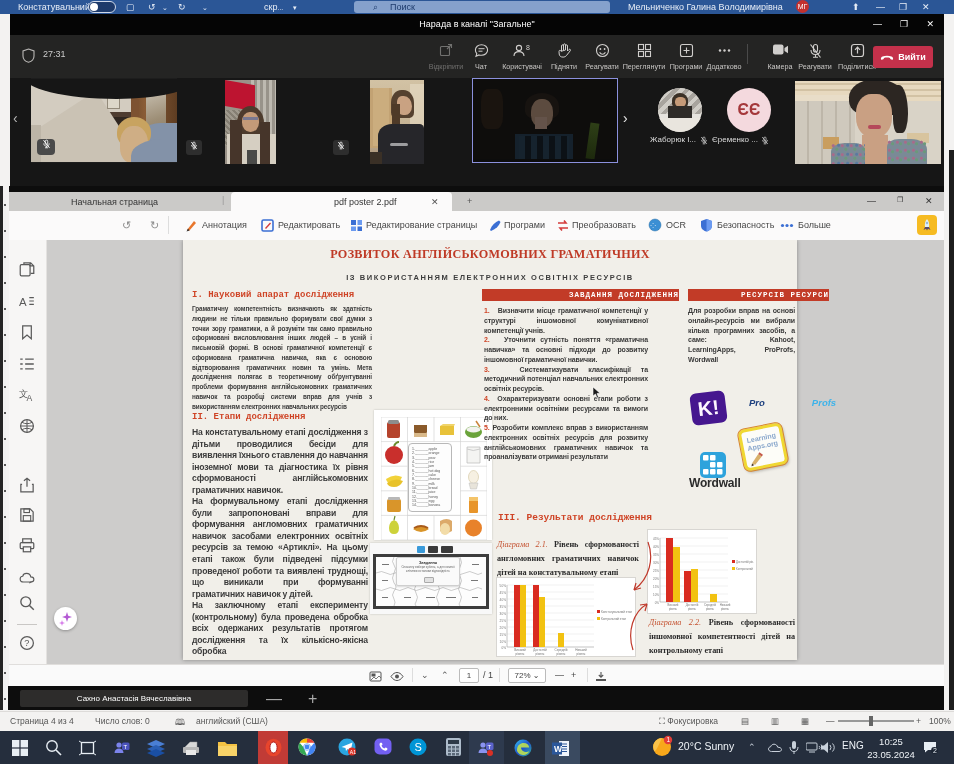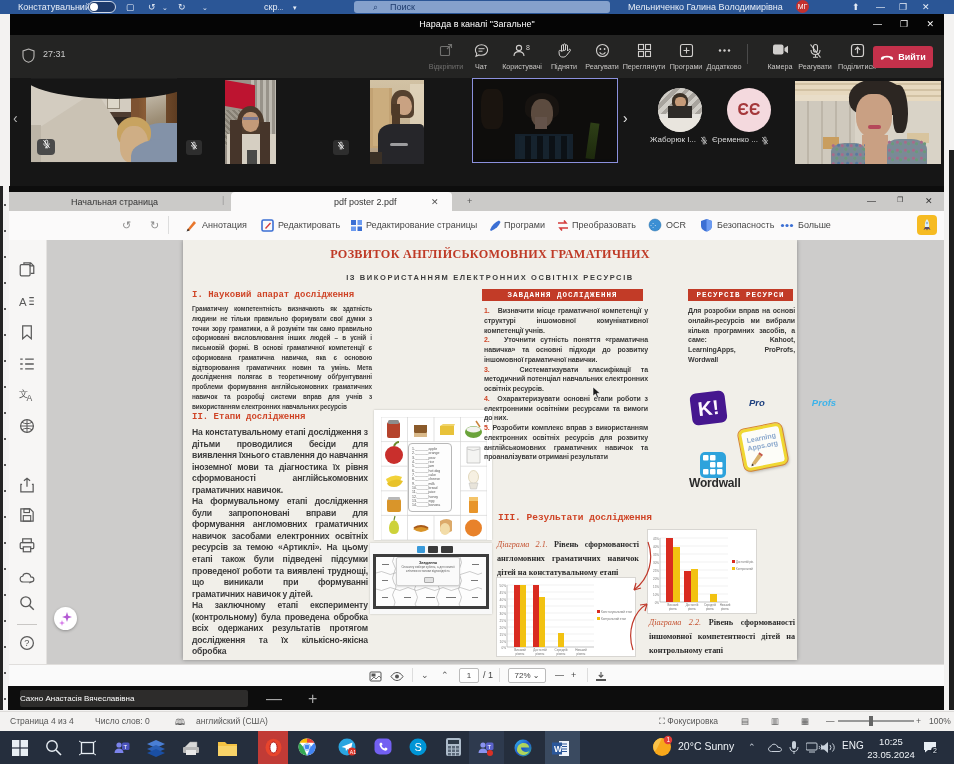--- a/index.html
+++ b/index.html
@@ -25,21 +25,21 @@
 #pdf{left:9px;top:186px;width:935px;height:502px;background:#fbfafa;}
 #pdftabs{position:absolute;left:0;top:6px;width:100%;height:19px;background:#cbcac8;color:#333;font-size:9px;}
 #pdftools{position:absolute;left:0;top:25px;width:100%;height:29px;background:#fbfafa;color:#474747;font-size:9px;}
 #pdfside{position:absolute;left:0;top:54px;width:37px;height:424px;background:#f7f6f5;border-right:1px solid #e4e2e0;}
 .sic{position:absolute;left:10px;width:16px;height:16px;color:#5a5a5a;font-size:11px;text-align:center;line-height:16px;}
 #pdfdoc{position:absolute;left:38px;top:54px;width:897px;height:424px;background:#cdcccb;overflow:hidden;}
 #pdfbottom{position:absolute;left:0;top:478px;width:100%;height:24px;background:#fafafa;border-top:1px solid #e0dedc;color:#444;font-size:9px;}
 
 #poster{position:absolute;left:136px;top:0px;width:614px;height:420px;background:#f1efe9;box-shadow:0 0 4px rgba(0,0,0,.35);font-size:8px;color:#3a3a3a;}
 .rh{color:#cf4426;font-family:"Liberation Mono",monospace;font-weight:bold;}
-.banner{position:absolute;background:#c23b27;color:#fff;font-size:7.5px;font-weight:bold;text-align:center;letter-spacing:1px;font-family:"Liberation Mono",monospace;}
+.banner{position:absolute;background:#c23b27;color:#fff;font-size:7.5px;font-weight:bold;text-align:right;letter-spacing:1px;font-family:"Liberation Mono",monospace;padding-left:36px;}
 .jp{text-align:justify;line-height:9.75px;font-size:7px;color:#3b3b3b;font-weight:bold;letter-spacing:-.1px;word-spacing:-.3px;}
 
 #tmbottom{left:8px;top:686px;width:936px;height:24px;background:#0d0d0d;}
 #wstatus{left:0;top:711px;width:954px;height:20px;background:#f3f2f1;border-top:1px solid #dddbd9;color:#555;font-size:8.5px;}
 #taskbar{left:0;top:731px;width:954px;height:33px;background:#252e3d;}
 </style></head>
 <body>
 
 <div class="abs" id="wordbar">
   <span class="t" style="left:18px;">Констатувальний</span>
@@ -651,21 +651,21 @@
     <span style="position:absolute;left:562px;top:5px;">+</span>
     <span style="position:absolute;left:578px;top:3px;width:1px;height:14px;background:#ddd;"></span>
     <svg style="position:absolute;left:586px;top:6px;" width="12" height="11" viewBox="0 0 12 11">
         <path d="M6 1 v5 M3.8 4 L6 6.2 L8.2 4" fill="none" stroke="#555" stroke-width="1.1"></path>
         <path d="M1 8 h10 v2 h-10 z" fill="#555"></path>
       </svg>
   </div>
 </div>
 
 <div class="abs" id="tmbottom">
-  <div style="position:absolute;left:12px;top:4px;width:228px;height:17px;background:#2d2c2b;border-radius:2px;color:#fff;font-size:8px;line-height:17px;">Сахно Анастасія Вячеславівна</div>
+  <div style="position:absolute;left:12px;top:4px;width:228px;height:17px;background:#2d2c2b;border-radius:2px;color:#fff;font-size:8px;line-height:17px;text-align:center;">Сахно Анастасія Вячеславівна</div>
   <span style="position:absolute;left:258px;top:4px;color:#aaa;">—</span>
   <span style="position:absolute;left:300px;top:4px;color:#aaa;">+</span>
 </div>
 
 <div class="abs" id="wstatus">
   <span class="abs" style="left:10px;top:4px;">Страница 4 из 4</span>
   <span class="abs" style="left:95px;top:4px;">Число слов: 0</span>
   <span class="abs" style="left:175px;top:4px;">🕮</span>
   <span class="abs" style="left:196px;top:4px;">английский (США)</span>
   <span class="abs" style="left:659px;top:4px;">⛶ Фокусировка</span>

